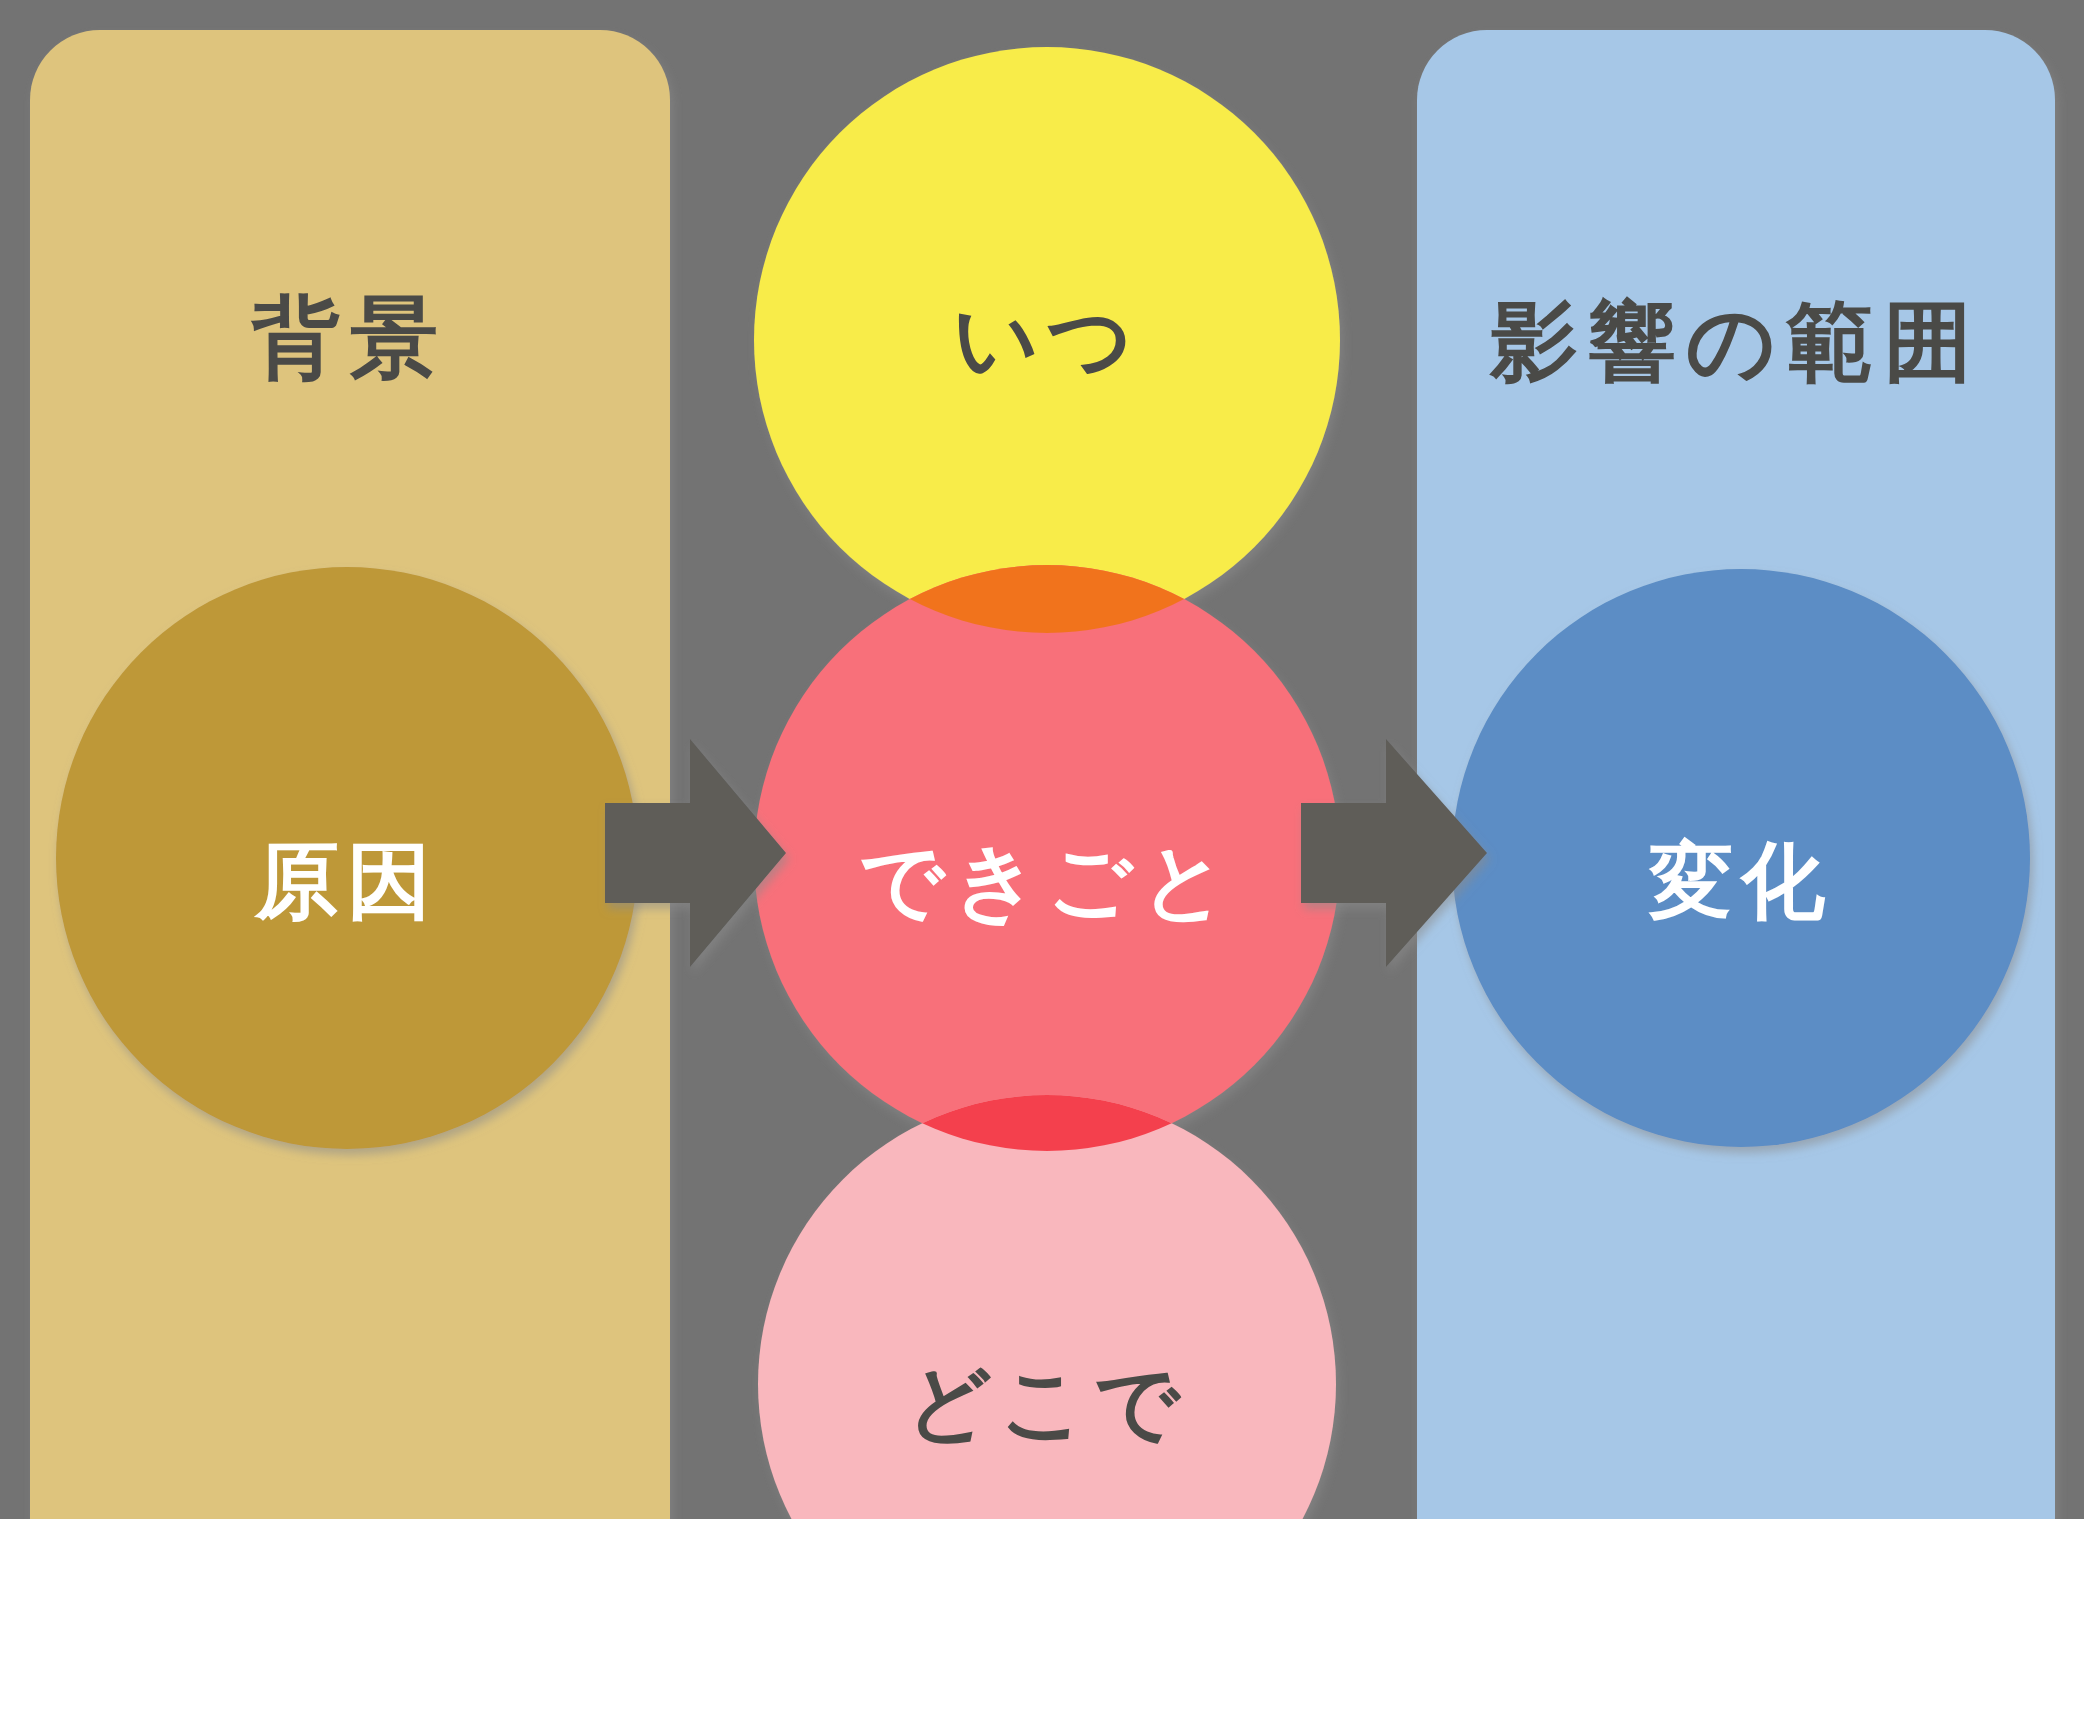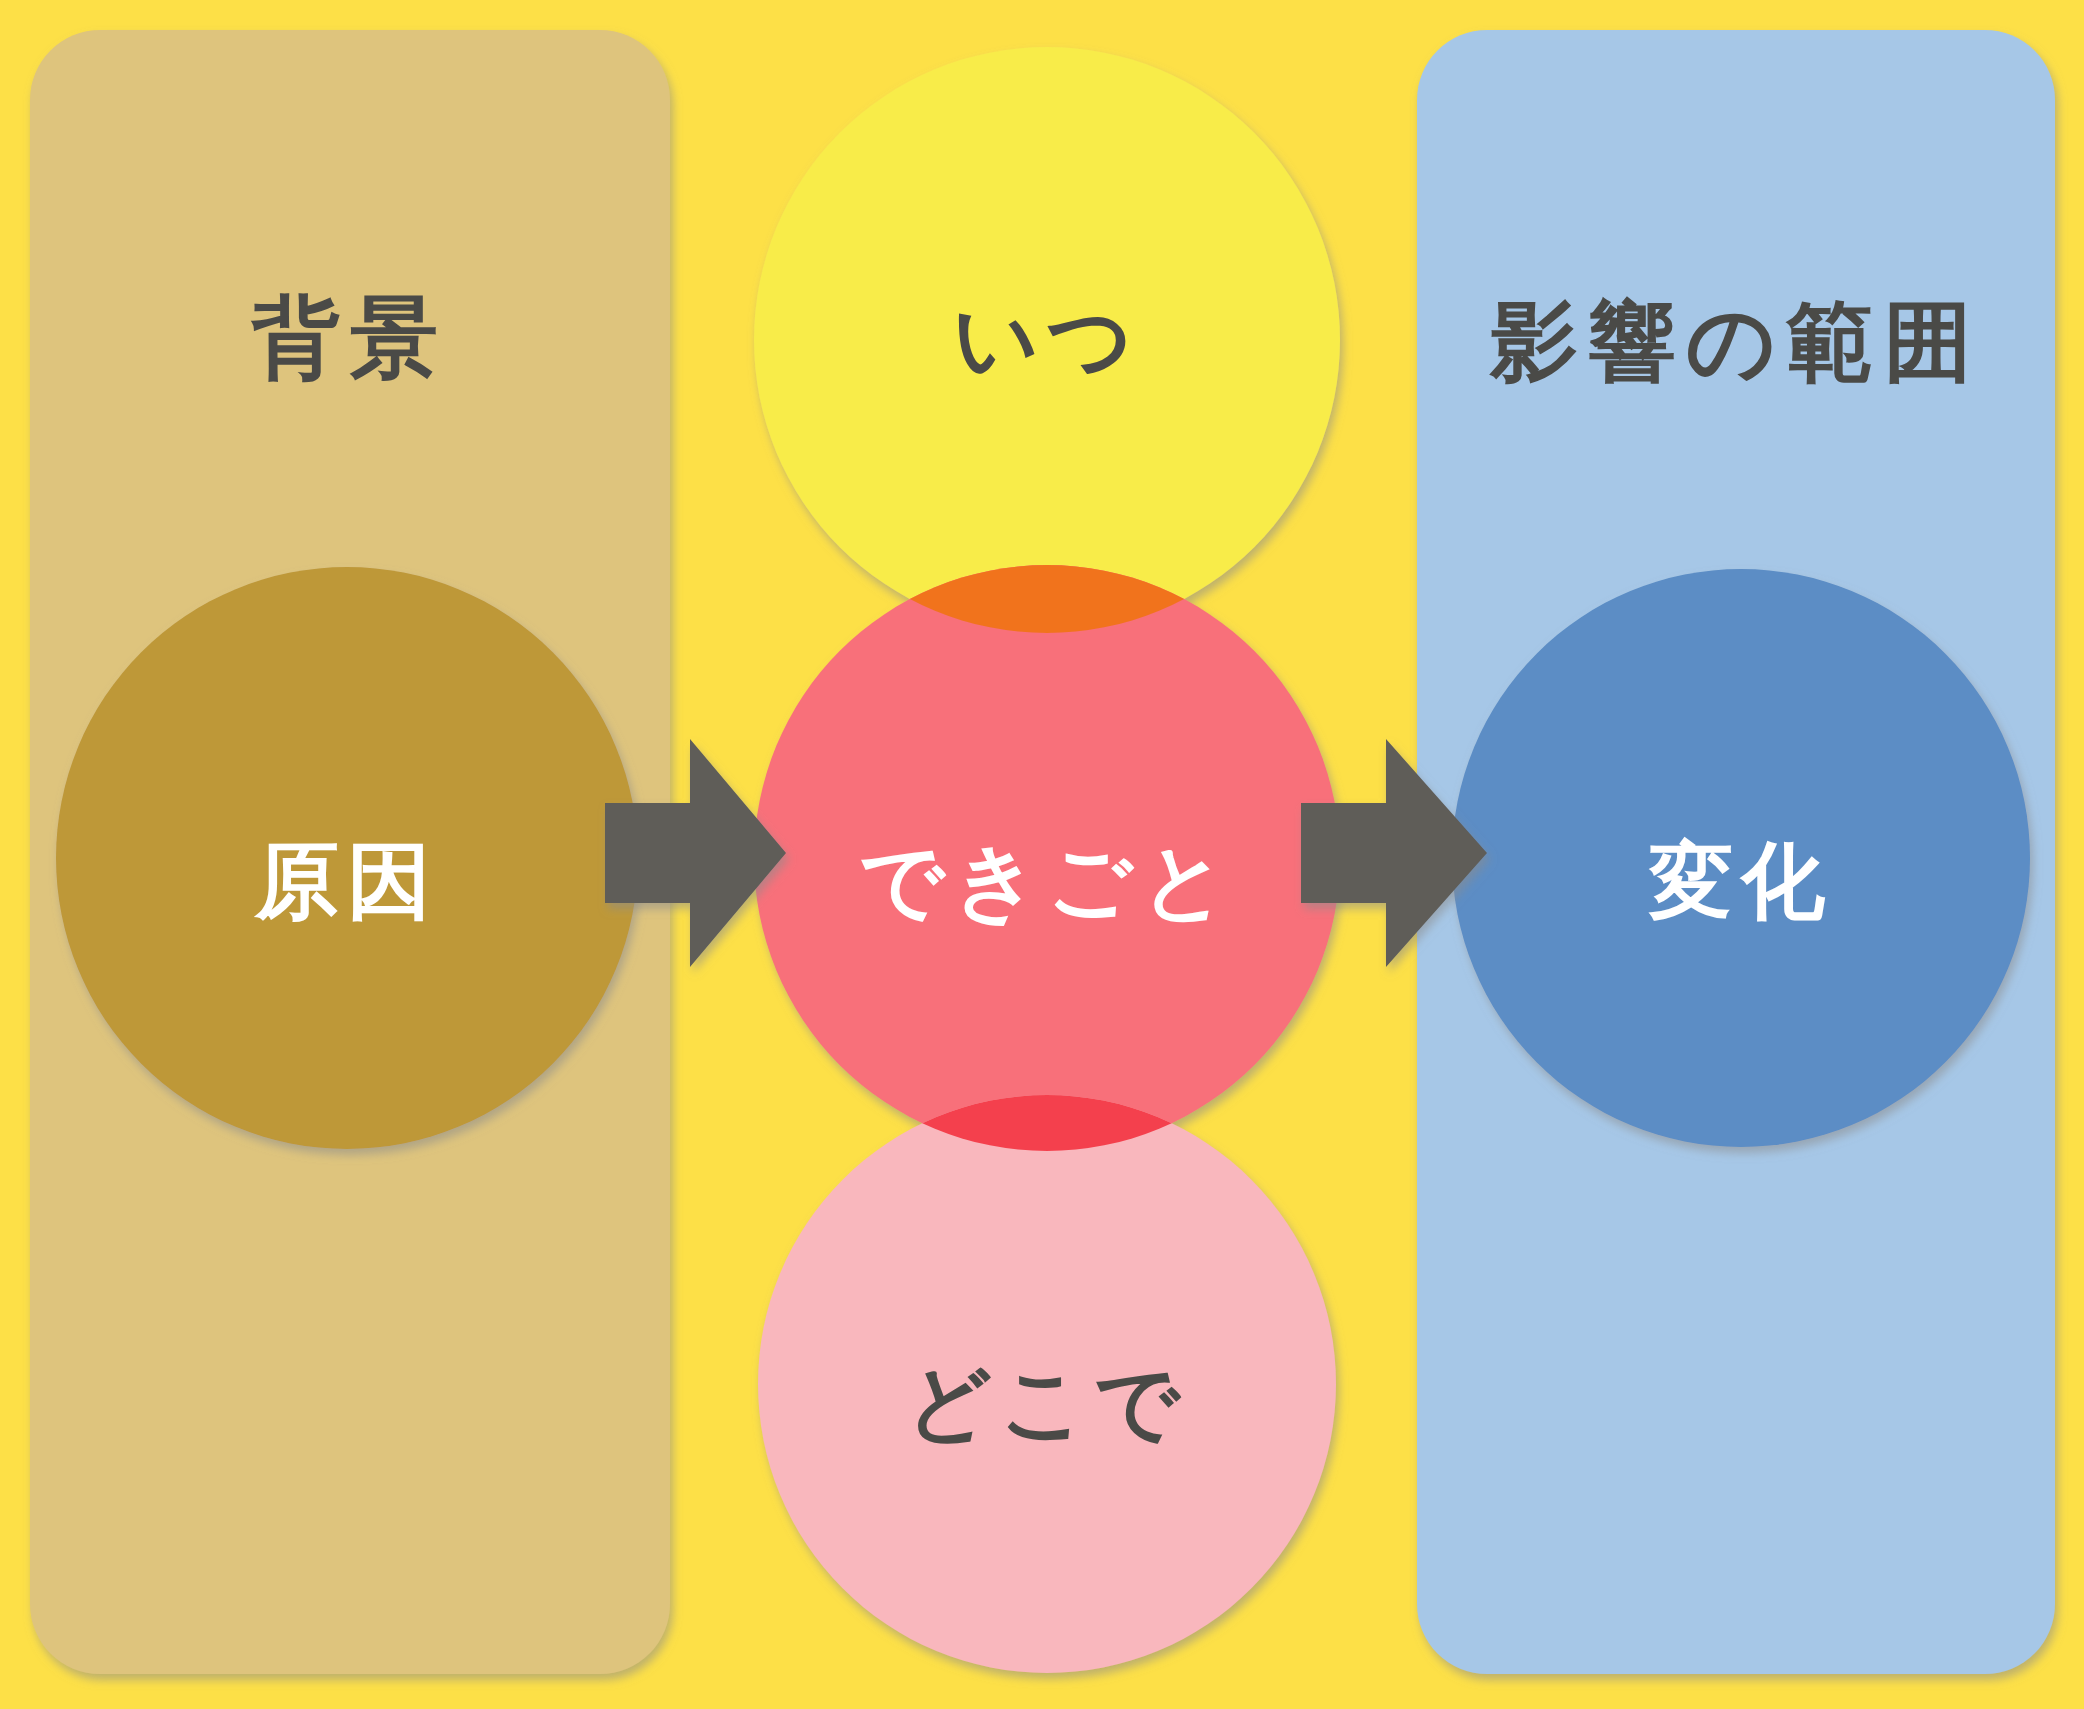--- a/index.html
+++ b/index.html
@@ -3,22 +3,22 @@
 <meta charset="utf-8">
 <style>
   html, body {
     margin: 0;
     padding: 0;
     background: #ffffff;
   }
   .stage {
     position: relative;
     width: 2084px;
-    height: 1709px;
-    background: #fde047;
+    height: 1519px;
+    background: #737373;
     font-family: "DejaVu Sans", "Liberation Sans", sans-serif;
   }
   svg { display: block; }
   text {
     font-family: "DejaVu Sans", "Liberation Sans", sans-serif;
     font-weight: bold;
     text-anchor: middle;
   }
   .panel-title   { font-size: 88px; letter-spacing: 10px; }
   .circle-label  { font-size: 84px; letter-spacing: 8px; }

